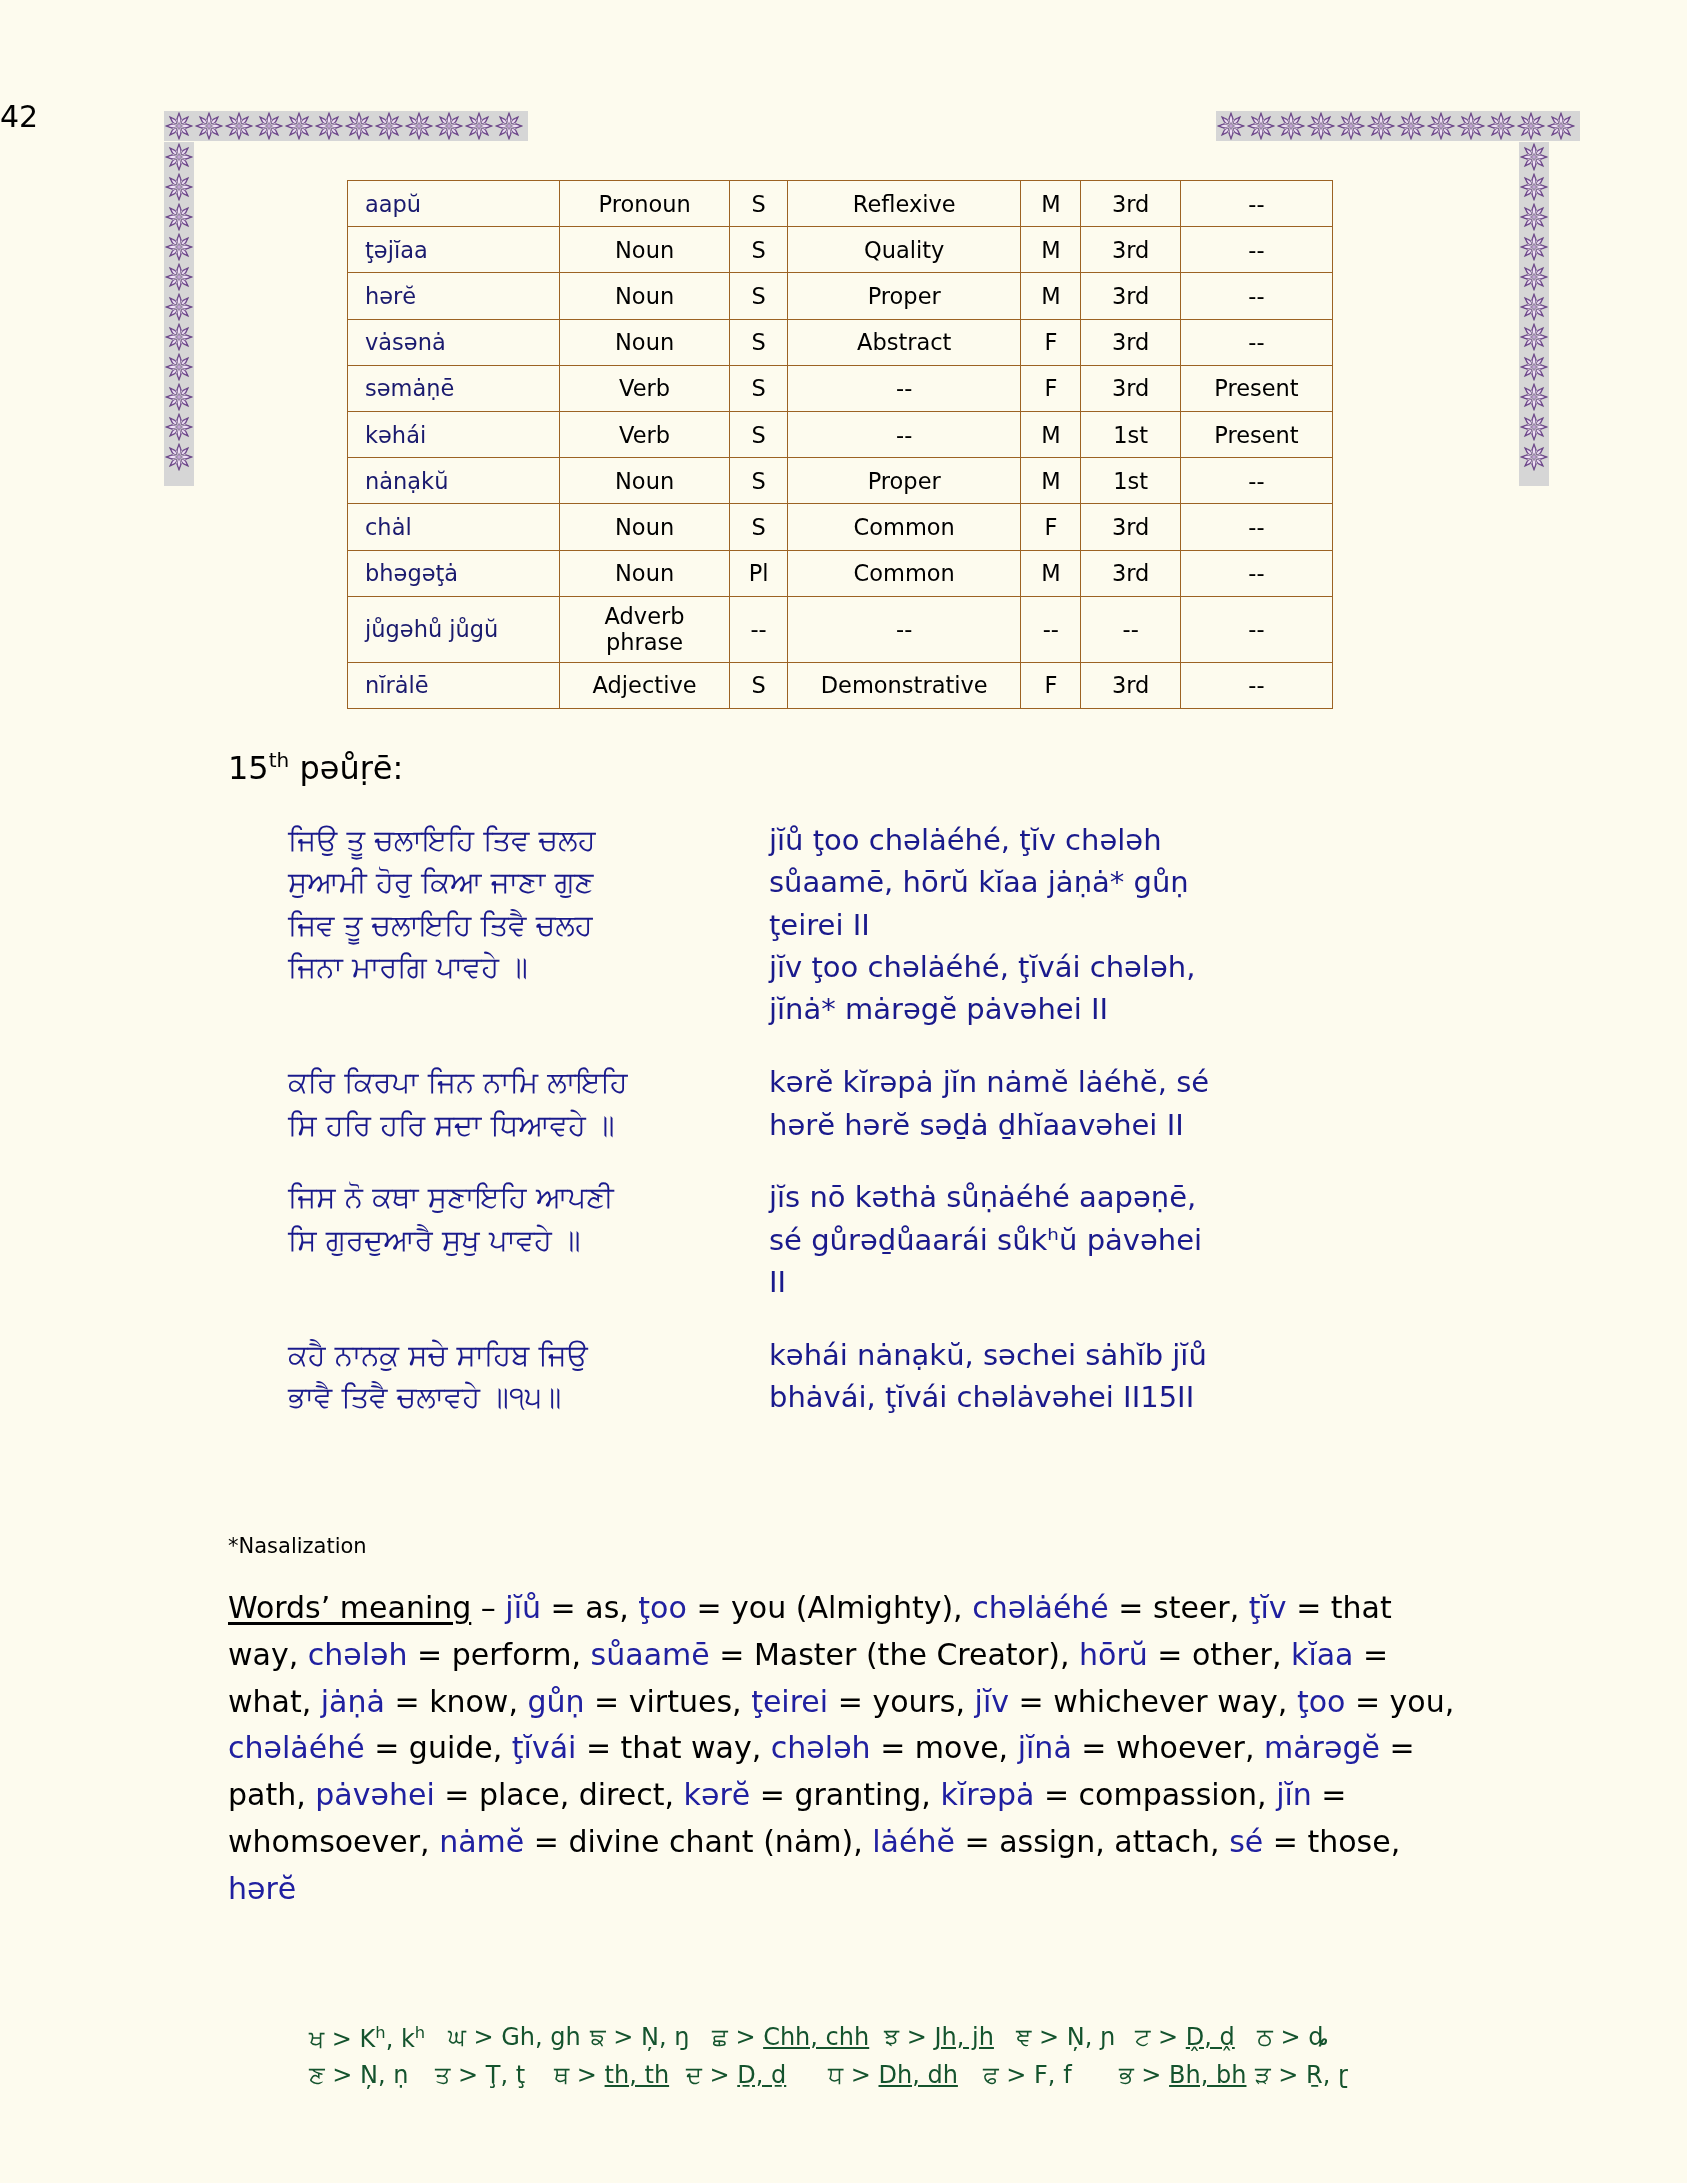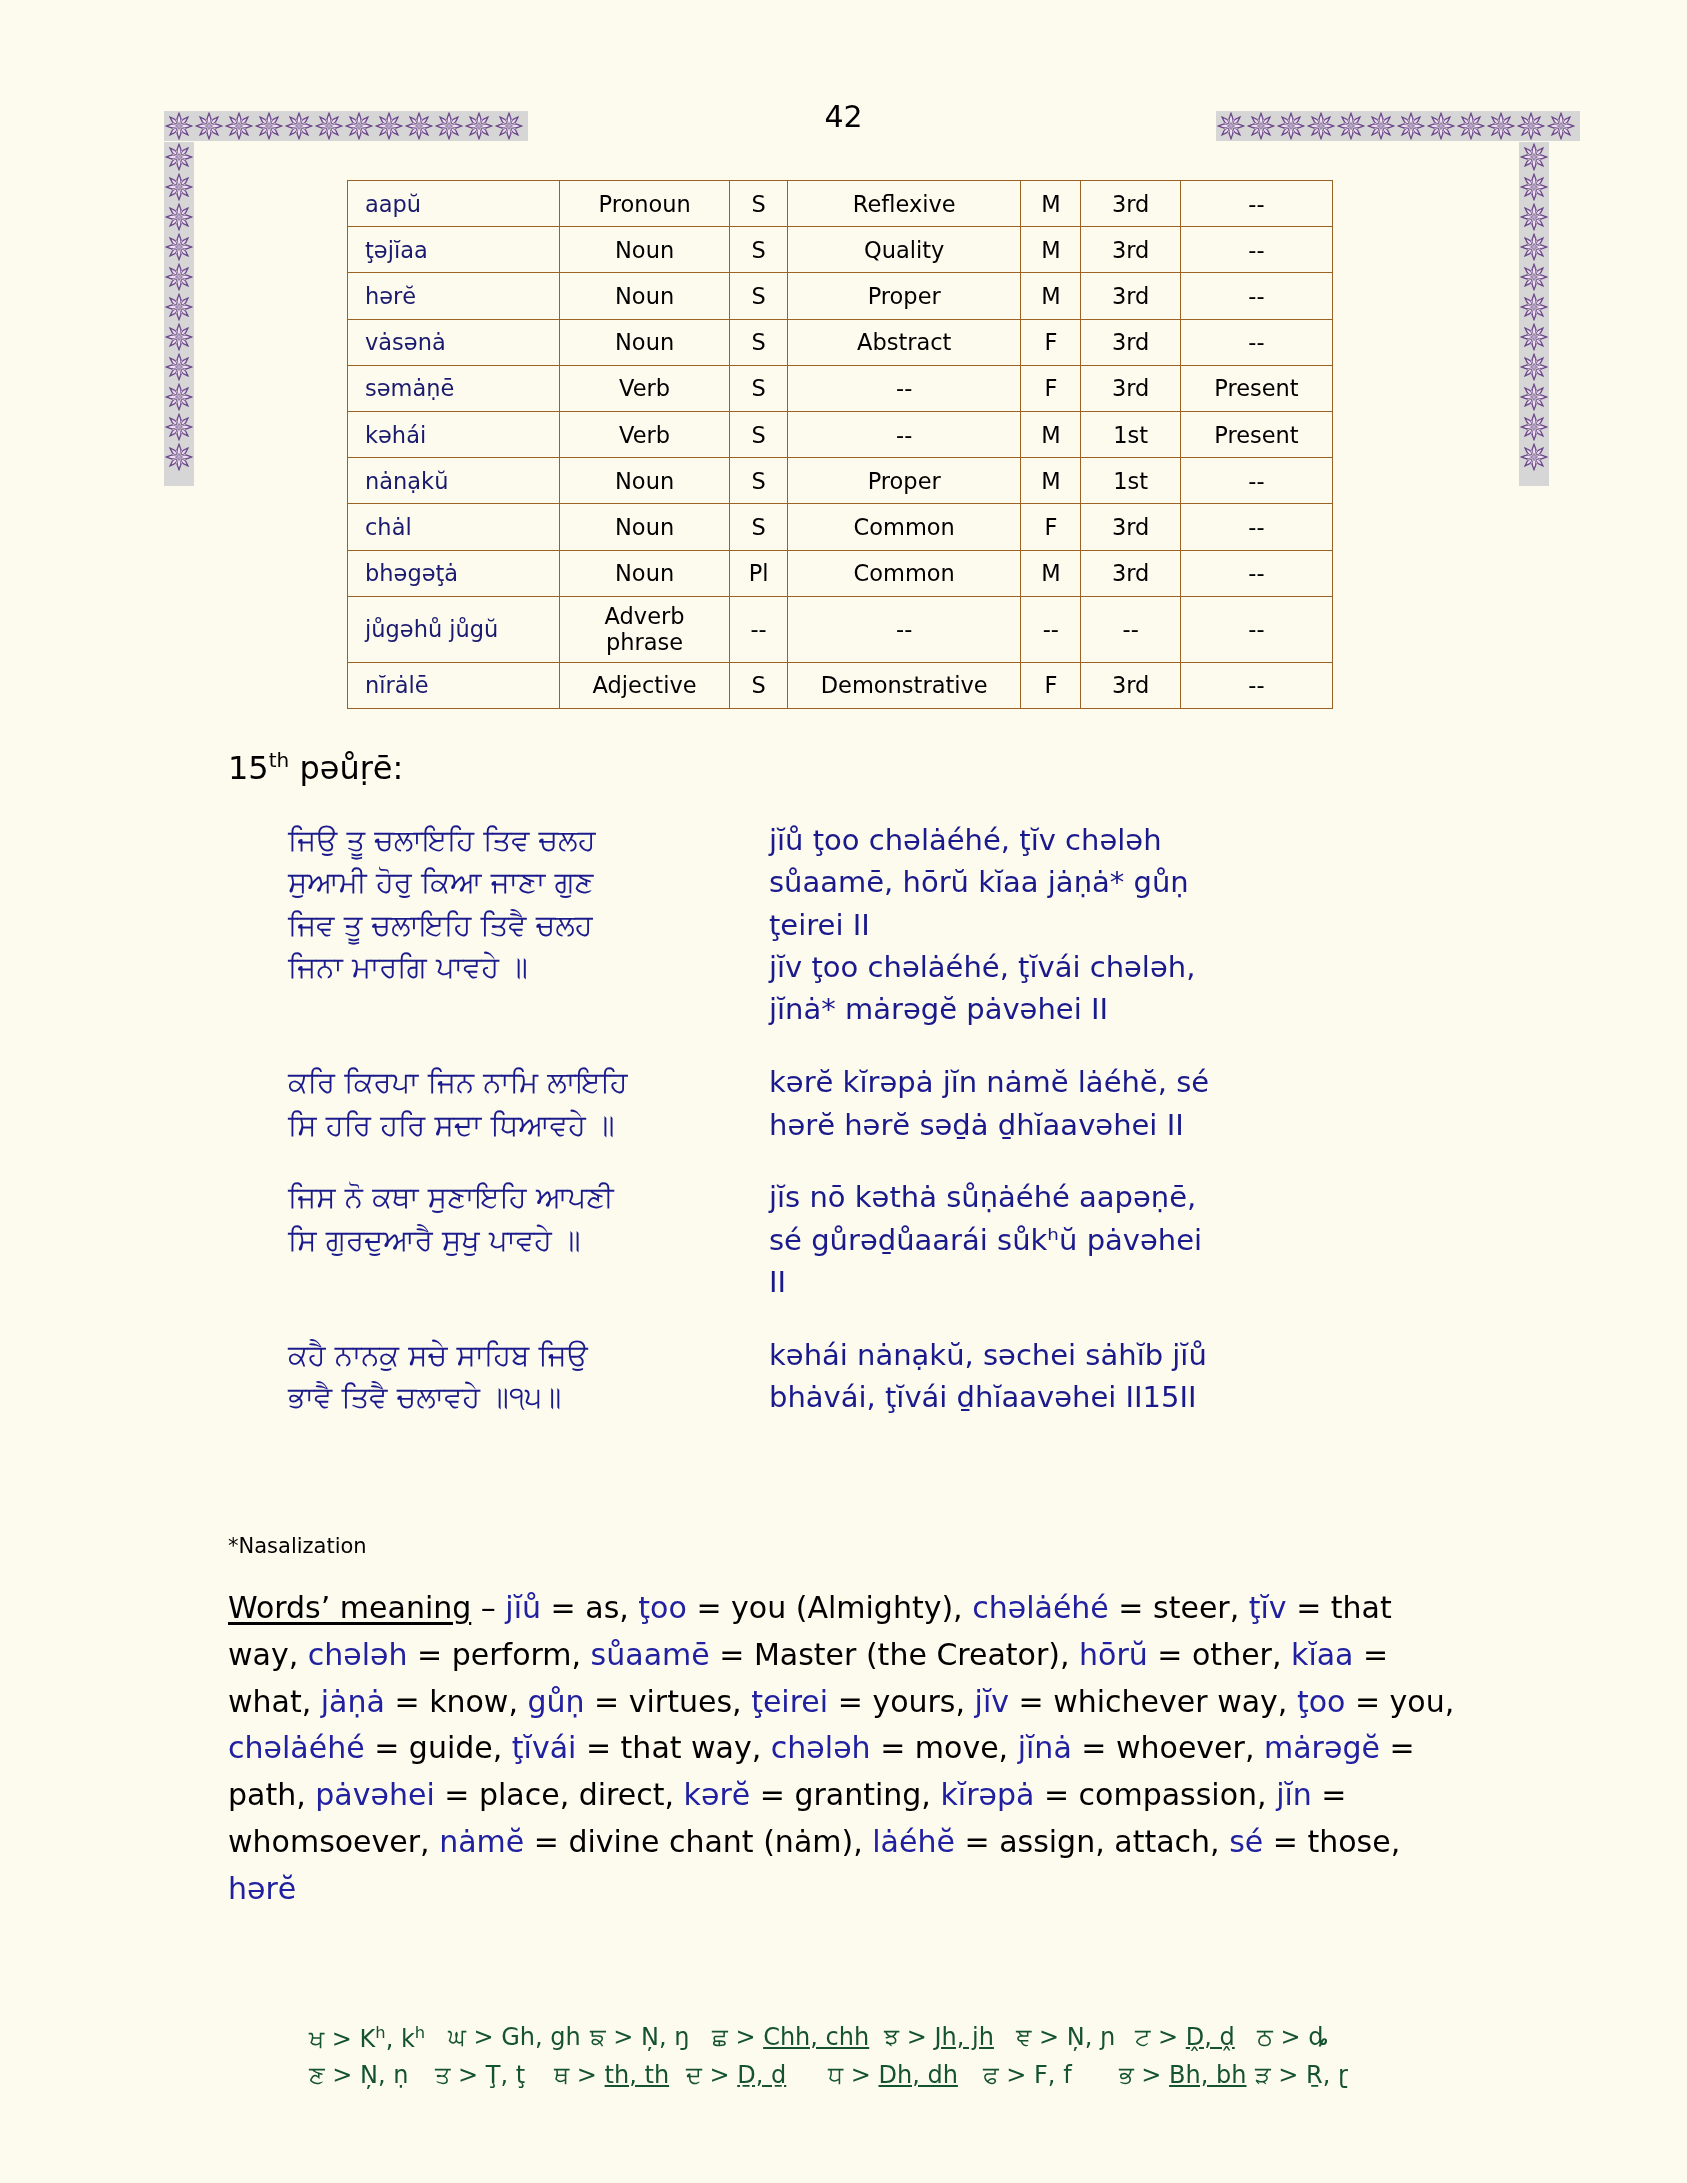--- a/index.html
+++ b/index.html
@@ -36,21 +36,20 @@
                 flex-direction: column; }
   .deco-right { left: 1519px; top: 142px; width: 30px; height: 344px;
                 flex-direction: column; }
 
   
   .page-number {
     position: absolute;
     top: 99px;
     left: 0;
     width: 1687px;
-    text-align: center;
     font-size: 30px;
     color: #000000;
     font-family: "DejaVu Sans", sans-serif;
   }
 
   
   .grammar-table-wrap {
     position: absolute;
     left: 347px;
     top: 180px;
@@ -1453,21 +1452,21 @@
         </div>
       </div>
       <div class="sp-b1"></div>
       <div class="verse-block">
         <div class="gurmukhi-col">
           <div>ਕਹੈ ਨਾਨਕੁ ਸਚੇ ਸਾਹਿਬ ਜਿਉ</div>
           <div>ਭਾਵੈ ਤਿਵੈ ਚਲਾਵਹੇ ॥੧੫॥</div>
         </div>
         <div class="translit-col">
           <div>kəhái nȧnạkŭ, səchei sȧhĭb jĭů</div>
-          <div>bhȧvái, ţĭvái ḏhĭaavəhei II15II</div>
+          <div>bhȧvái, ţĭvái chəlȧvəhei II15II</div>
         </div>
       </div>
     </div>
 </div>
 
 <div class="nasal-note">*Nasalization</div>
 
 <div class="words-meaning">
   <span class="wm-title">Words’ meaning</span><span> – </span><span id="wm-entries"><span class="tr">jĭů</span><span> = </span><span>as,  </span><span class="tr">ţoo</span><span> =  </span><span>you (Almighty), </span><span class="tr">chəlȧéhé</span><span> = </span><span>steer, </span><span class="tr">ţĭv</span><span> =  </span><span>that way, </span><span class="tr">chələh</span><span> = </span><span>perform,  </span><span class="tr">sůaamē</span><span> = </span><span>Master (the Creator), </span><span class="tr">hōrŭ</span><span> = </span><span>other, </span><span class="tr">kĭaa</span><span> = </span><span>what, </span><span class="tr">jȧṇȧ</span><span> = </span><span>know, </span><span class="tr">gůṇ</span><span> = </span><span>virtues, </span><span class="tr">ţeirei</span><span> = </span><span>yours, </span><span class="tr">jĭv</span><span> = </span><span>whichever way,   </span><span class="tr">ţoo</span><span> = </span><span>you, </span><span class="tr">chəlȧéhé</span><span> = </span><span>guide,  </span><span class="tr">ţĭvái</span><span> =  </span><span>that way, </span><span class="tr">chələh</span><span> = </span><span>move, </span><span class="tr">jĭnȧ</span><span> = </span><span>whoever,  </span><span class="tr">mȧrəgĕ</span><span> = </span><span>path,  </span><span class="tr">pȧvəhei</span><span> = </span><span>place, direct, </span><span class="tr">kərĕ</span><span> = </span><span>granting,  </span><span class="tr">kĭrəpȧ</span><span> =  </span><span>compassion, </span><span class="tr">jĭn</span><span> = </span><span>whomsoever, </span><span class="tr">nȧmĕ</span><span> = </span><span>divine chant (nȧm),  </span><span class="tr">lȧéhĕ</span><span> = </span><span>assign, attach, </span><span class="tr">sé</span><span> = </span><span>those,  </span><span class="tr">hərĕ</span></span>
 </div>

